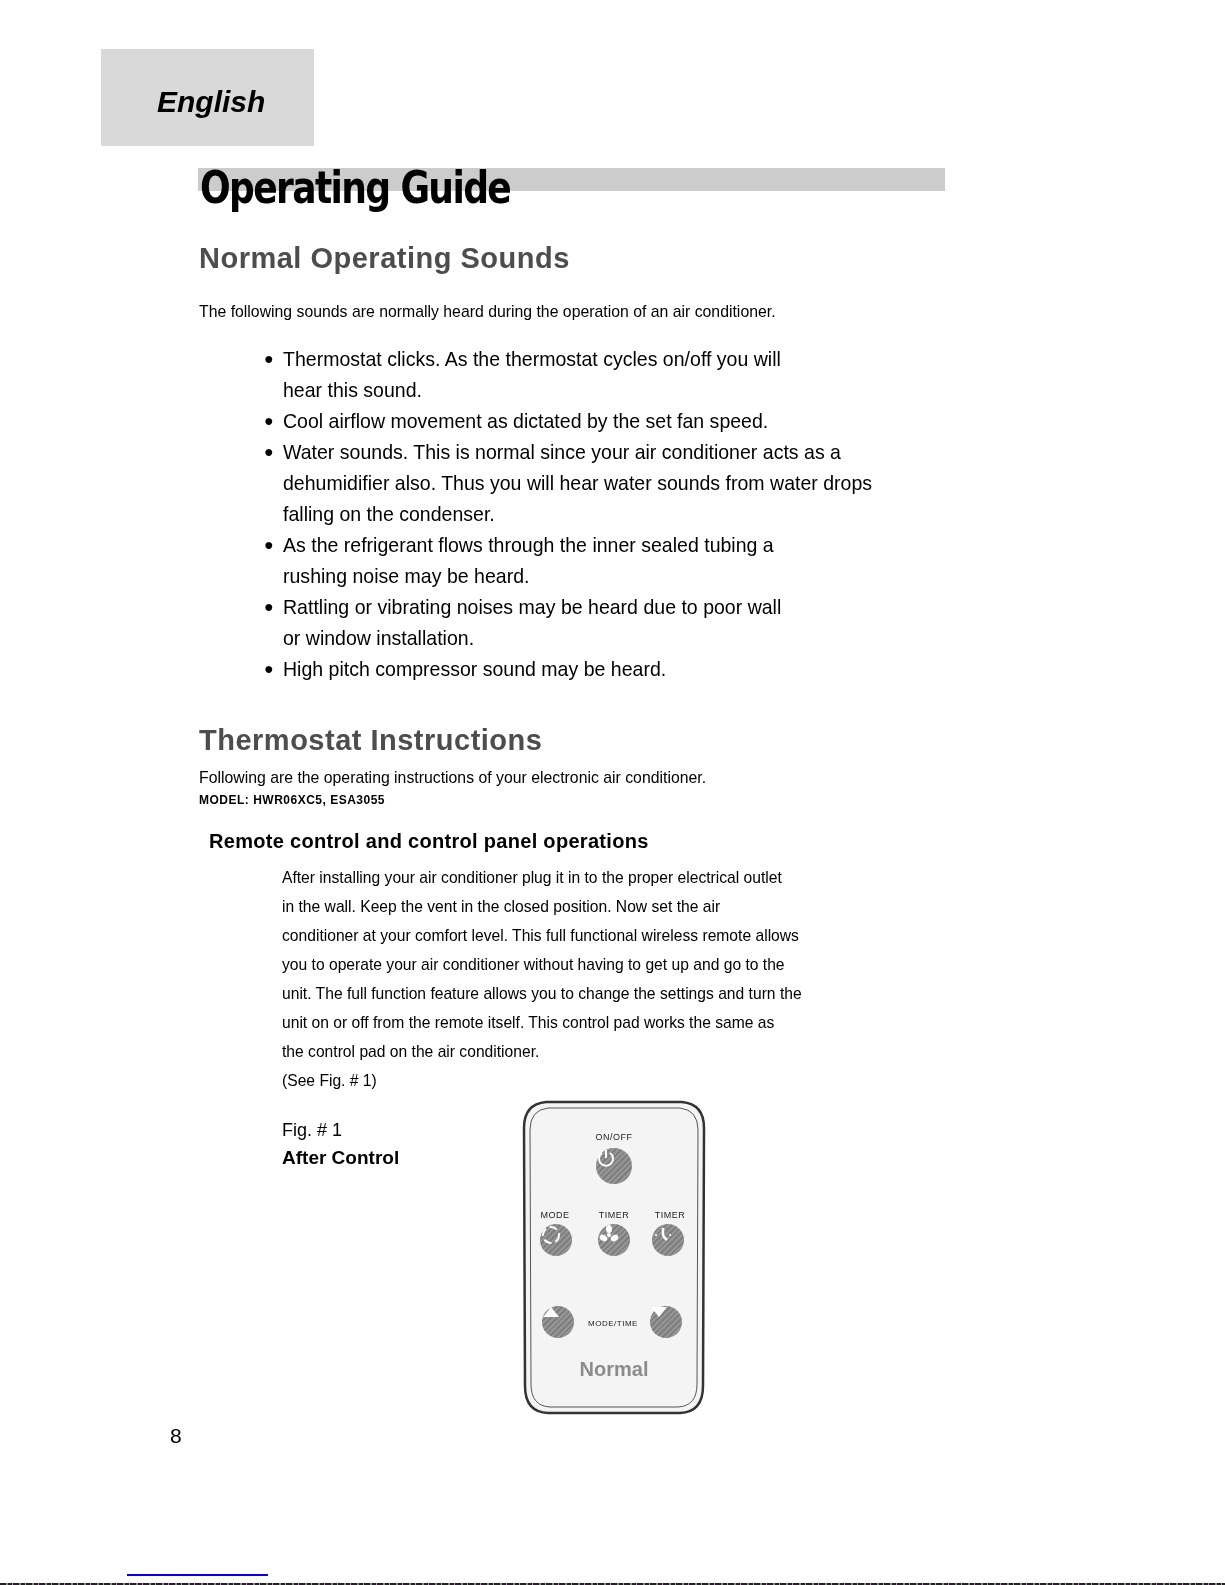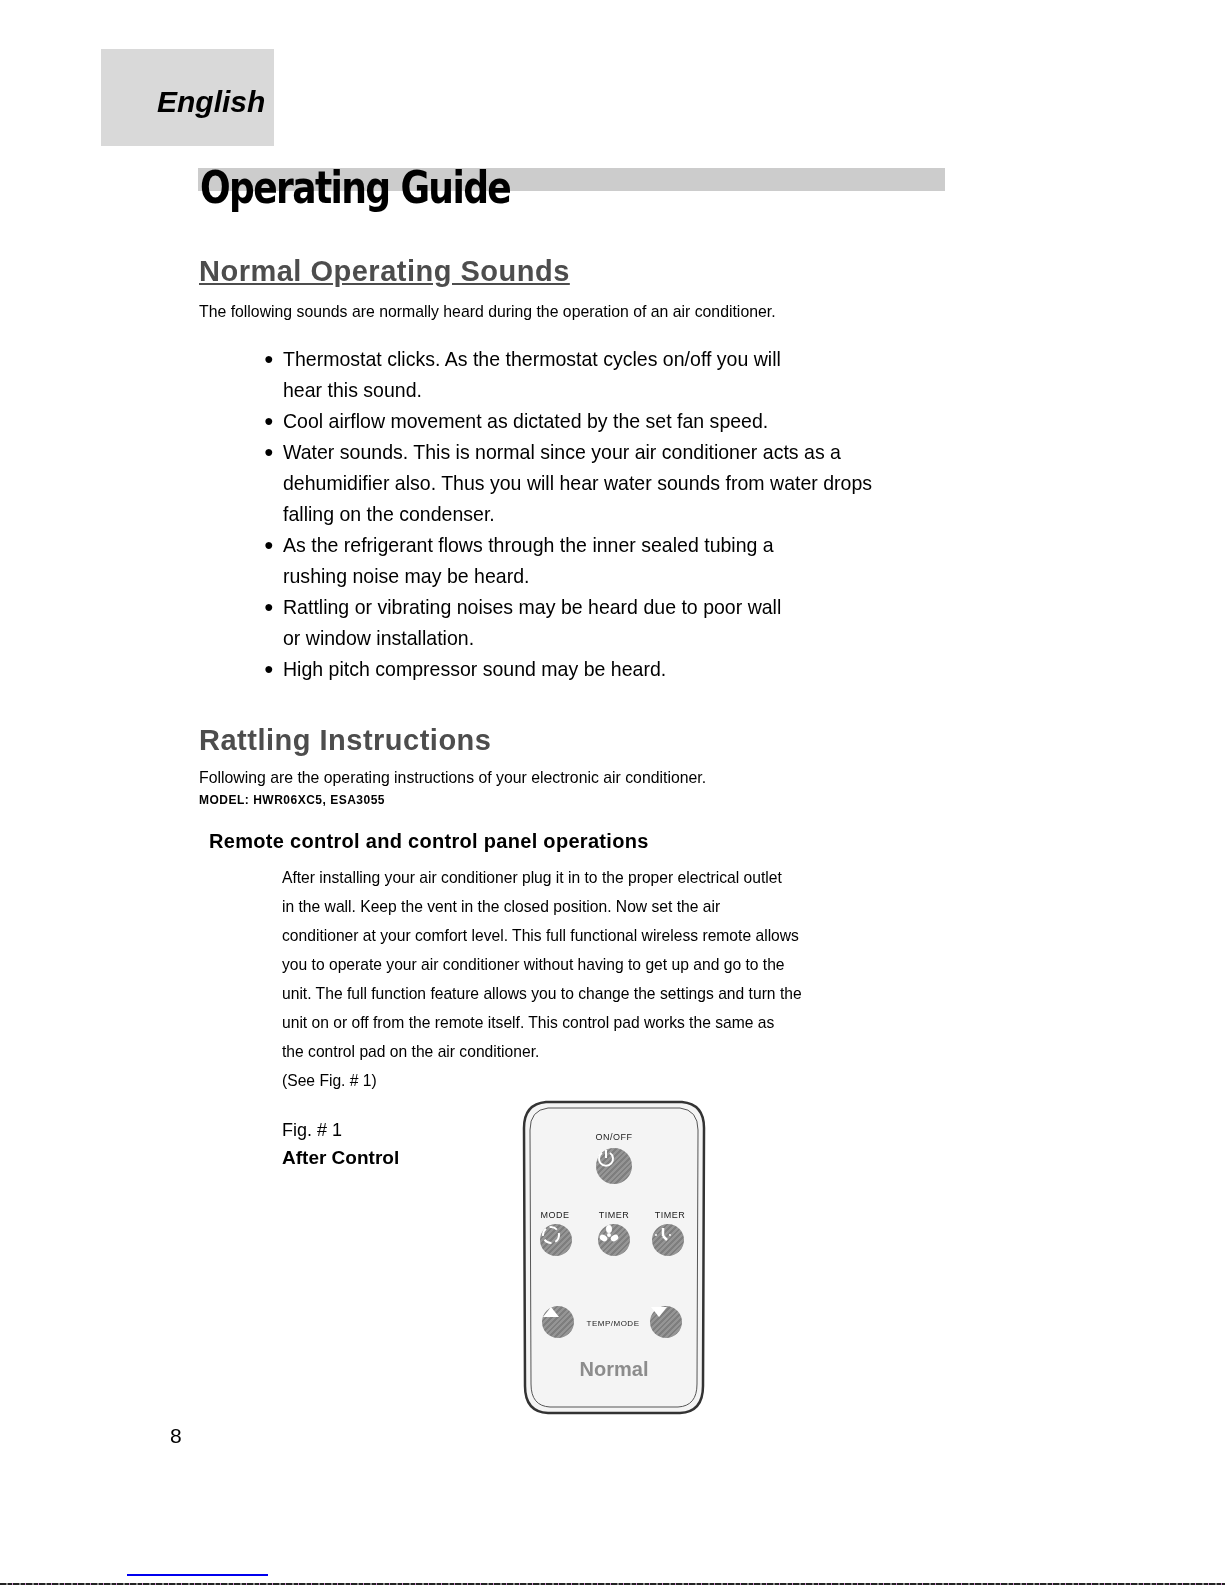--- a/index.html
+++ b/index.html
@@ -2,21 +2,21 @@
 <html><head>
 <meta charset="utf-8">
 <style>
   html, body { margin: 0; padding: 0; }
   body {
     width: 1225px; height: 1585px; position: relative; overflow: hidden;
     background: #ffffff; color: #000;
     font-family: "Liberation Sans", "DejaVu Sans", sans-serif;
   }
   .lang-tab {
-    position: absolute; left: 101px; top: 49px; width: 173px; height: 97px;
+    position: absolute; left: 101px; top: 49px; width: 213px; height: 97px;
     background: #d9d9d9;
   }
   .lang-tab span {
     position: absolute; left: 56px; top: 36px;
     font-size: 30px; font-weight: bold; font-style: italic; letter-spacing: 0px;
   }
   .title-bar {
     position: absolute; left: 198px; top: 168px; width: 747px; height: 23px;
     background: #cccccc;
   }
@@ -81,21 +81,21 @@
 </head>
 <body>
 
 <div class="lang-tab">
   <span>English</span>
 </div>
 
 <div class="title-bar"></div>
 <div class="page-title">Operating Guide</div>
 
-<div class="h2" style="top:255px;text-decoration:underline;">Normal Operating Sounds</div>
+<div class="h2" style="top:242px;">Normal Operating Sounds</div>
 <div class="intro" style="top:302px;">The following sounds are normally heard during the operation of an air conditioner.</div>
 
 <ul class="bullets">
   <li>
     <span class="dot">●</span>
     <span class="txt"><span>Thermostat clicks. As the thermostat cycles on/off you will</span><br><span>hear this sound.</span></span>
   </li>
   <li>
     <span class="dot">●</span>
     <span class="txt"><span>Cool airflow movement as dictated by the set fan speed.</span></span>
@@ -111,21 +111,21 @@
   <li>
     <span class="dot">●</span>
     <span class="txt"><span>Rattling or vibrating noises may be heard due to poor wall</span><br><span>or window installation.</span></span>
   </li>
   <li>
     <span class="dot">●</span>
     <span class="txt"><span>High pitch compressor sound may be heard.</span></span>
   </li>
 </ul>
 
-<div class="h2" style="top:724px;">Rattling Instructions</div>
+<div class="h2" style="top:724px;">Thermostat Instructions</div>
 <div class="intro" style="top:768px;">Following are the operating instructions of your electronic air conditioner.</div>
 <div class="model">MODEL: HWR06XC5, ESA3055</div>
 <div class="subhead">Remote control and control panel operations</div>
 
 <div class="para">
   <p>After installing your air conditioner plug it in to the proper electrical outlet</p>
   <p>in the wall. Keep the vent in the closed position. Now set the air</p>
   <p>conditioner at your comfort level. This full functional wireless remote allows</p>
   <p>you to operate your air conditioner without having to get up and go to the</p>
   <p>unit. The full function feature allows you to change the settings and turn the</p>
@@ -175,21 +175,21 @@
       <circle cx="4" cy="11" r="1" fill="#fff"></circle>
         <circle cx="18" cy="11" r="1" fill="#fff"></circle>
     </svg>
   </div>
 
   <div class="r-btn" style="left:20px; top:206px; width:32px; height:32px;">
     <svg width="18" height="12" viewBox="0 0 18 12">
       <polygon points="9,1 17,11 1,11" fill="#fff"></polygon>
     </svg>
   </div>
-  <div class="r-lbl" style="left:61px; top:219px; font-size:8px;">TEMP/MODE</div>
+  <div class="r-lbl" style="left:61px; top:219px; font-size:8px;">MODE/TIME</div>
   <div class="r-btn" style="left:128px; top:206px; width:32px; height:32px;">
     <svg width="18" height="12" viewBox="0 0 18 12">
       <polygon points="1,1 17,1 9,11" fill="#fff"></polygon>
     </svg>
   </div>
 
   <div class="brand">Normal</div>
 </div>
 
 <div class="page-num">8</div>

